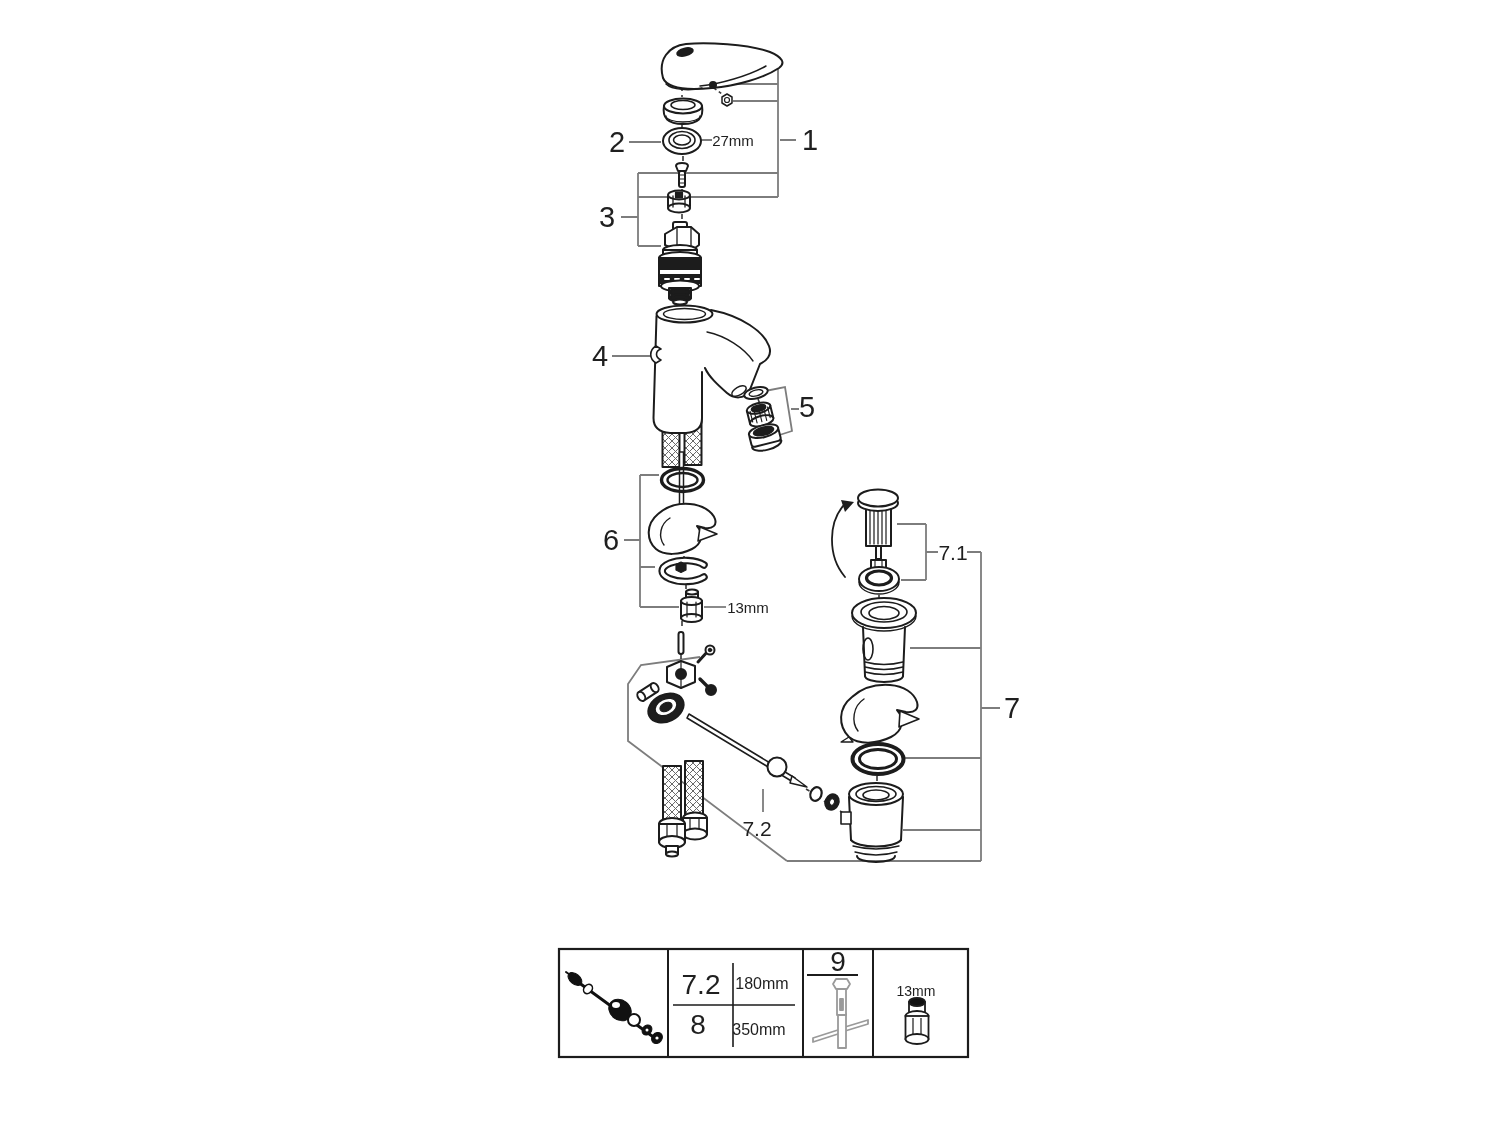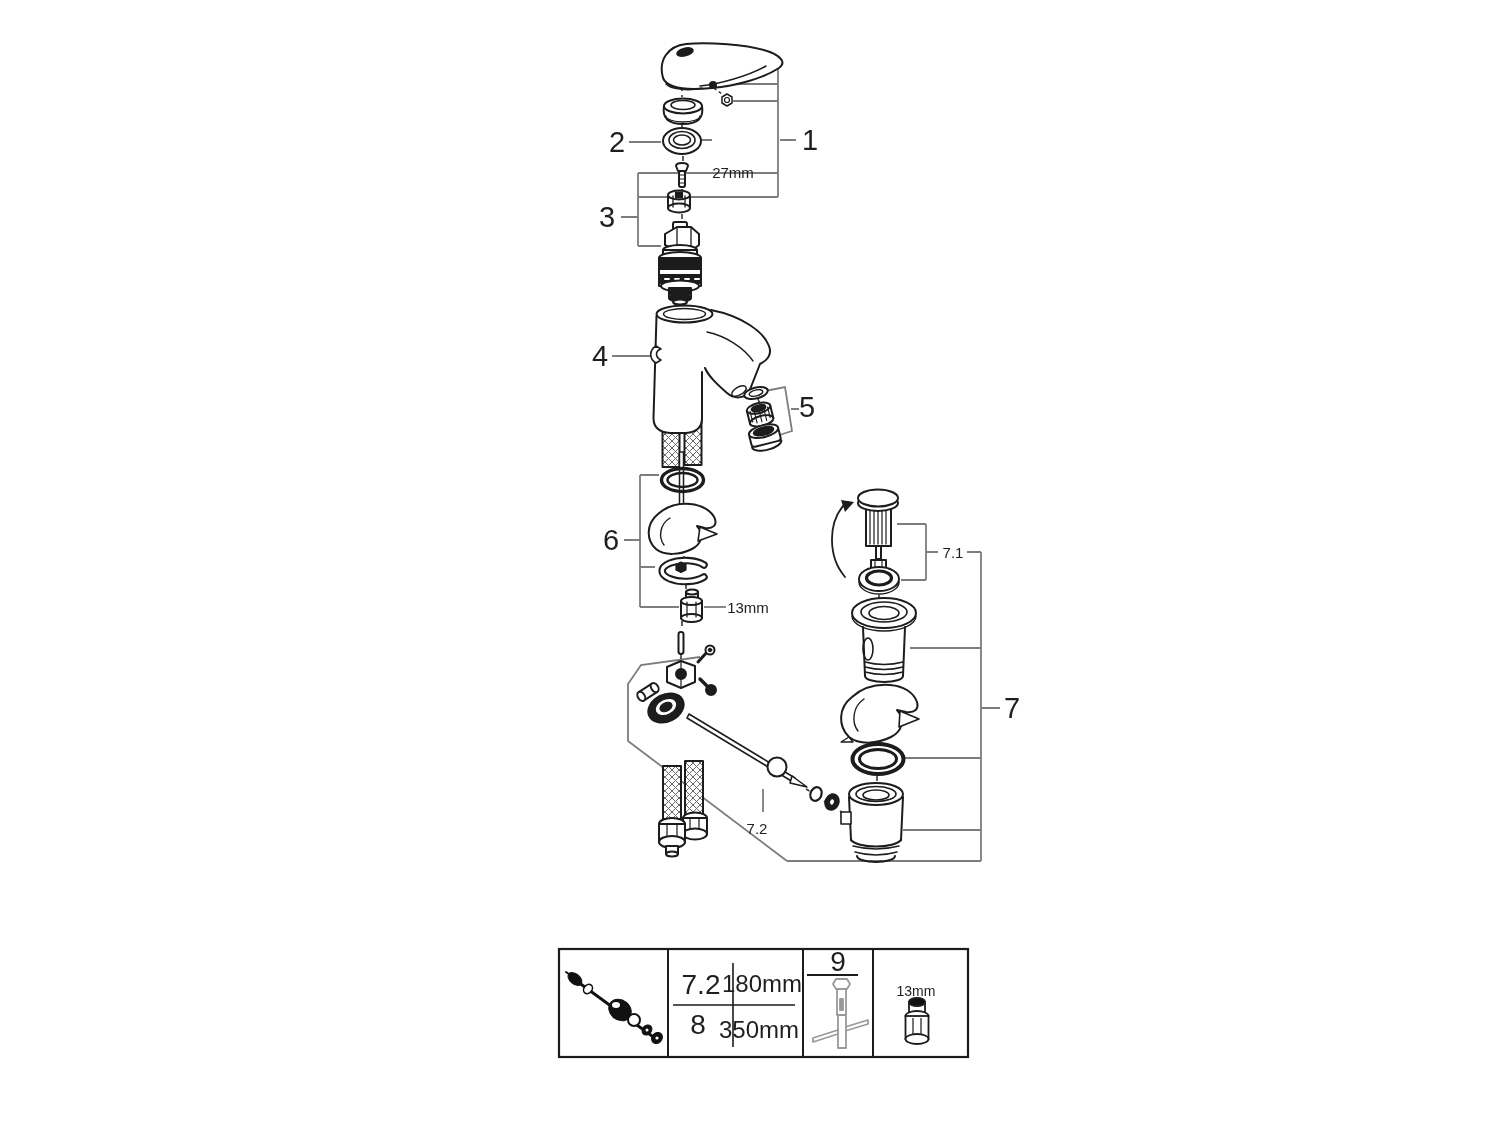--- a/index.html
+++ b/index.html
@@ -1,24 +1,24 @@
 <!DOCTYPE html>
 <html><head>
 <meta charset="utf-8">
 <style>
   html,body{margin:0;padding:0;background:#ffffff;}
   body{width:1500px;height:1125px;overflow:hidden;}
   .stage{position:relative;width:1500px;height:1125px;font-family:"Liberation Sans",sans-serif;background:#fff;}
   .stage svg{position:absolute;left:0;top:0;}
   .lbl{position:absolute;transform:translate(-50%,-50%);color:#1f1f1f;white-space:nowrap;line-height:1;}
   .big{font-size:29px;}
-  .med{font-size:15px;}
+  .med{font-size:21px;}
   .sm{font-size:15px;}
   .leg-big{font-size:28px;}
-  .leg-med{font-size:24px;}
+  .leg-med{font-size:16px;}
   .leg-sm{font-size:14px;}
 </style>
 </head>
 <body>
 
 <div class="stage">
 
 <svg width="1500" height="1125" viewBox="0 0 1500 1125">
   <defs>
     <pattern id="braid" width="7" height="7" patternUnits="userSpaceOnUse">
@@ -332,21 +332,21 @@
 
   <div class="lbl big" style="left:810px;top:140px;">1</div>
   <div class="lbl big" style="left:617px;top:142px;">2</div>
   <div class="lbl big" style="left:607px;top:217px;">3</div>
   <div class="lbl big" style="left:600px;top:356px;">4</div>
   <div class="lbl big" style="left:807px;top:407px;">5</div>
   <div class="lbl big" style="left:611px;top:540px;">6</div>
   <div class="lbl big" style="left:1012px;top:708px;">7</div>
   <div class="lbl med" style="left:953px;top:552px;">7.1</div>
   <div class="lbl med" style="left:757px;top:828px;">7.2</div>
-  <div class="lbl sm" style="left:733px;top:140px;margin-top:32px;">27mm</div>
+  <div class="lbl sm" style="left:733px;top:140px;">27mm</div>
   <div class="lbl sm" style="left:748px;top:607px;">13mm</div>
 
   <div class="lbl leg-big" style="left:701px;top:985px;">7.2</div>
   <div class="lbl leg-med" style="left:762px;top:984px;">180mm</div>
   <div class="lbl leg-big" style="left:698px;top:1025px;">8</div>
   <div class="lbl leg-med" style="left:759px;top:1030px;">350mm</div>
   <div class="lbl leg-big" style="left:838px;top:962px;">9</div>
   <div class="lbl leg-sm" style="left:916px;top:991px;">13mm</div>
 
 </div>

